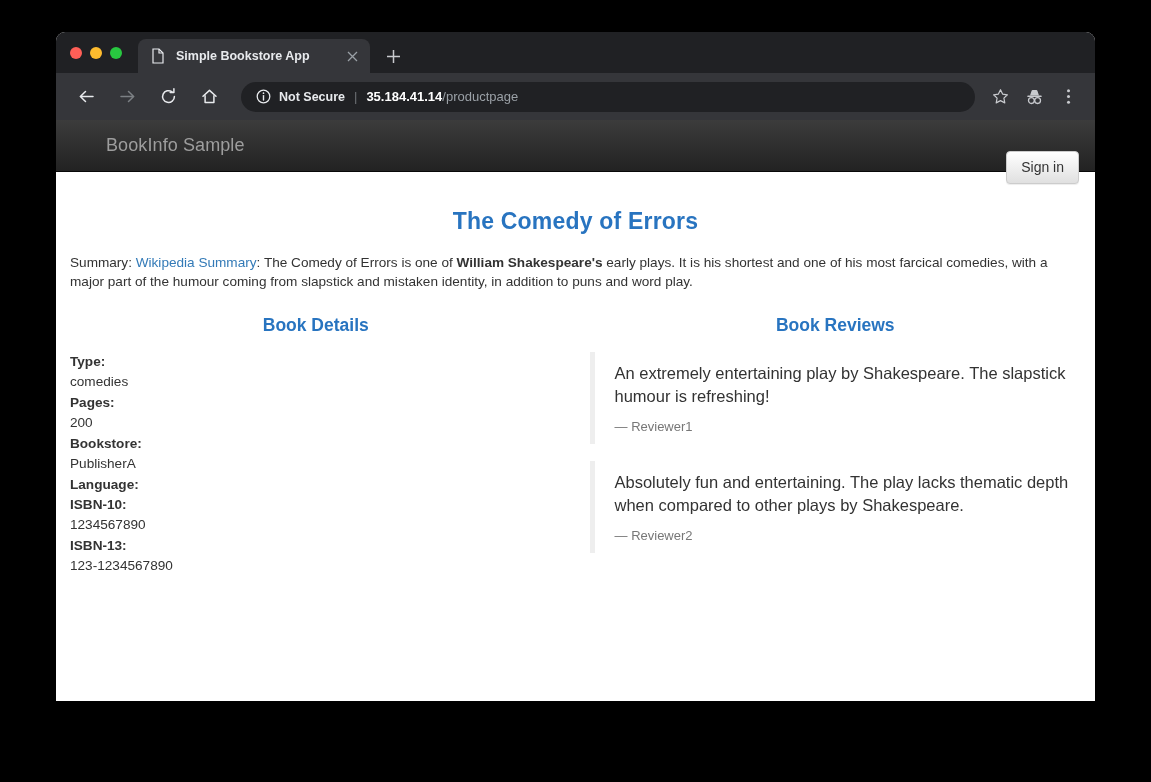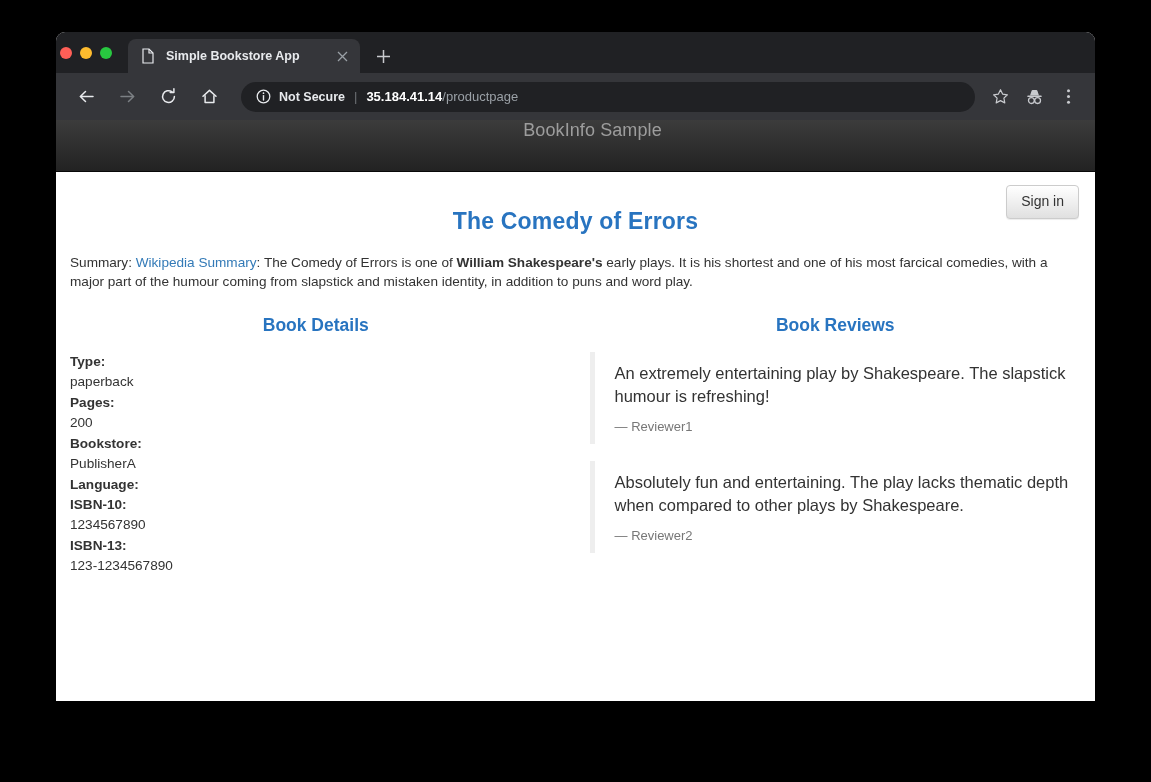--- a/index.html
+++ b/index.html
@@ -25,21 +25,21 @@
     display: flex;
     flex-direction: column;
   }
 
   
   .tab-strip {
     height: 41px;
     background: #202124;
     display: flex;
     align-items: flex-end;
-    padding-left: 4px;
+    padding-left: 14px;
     position: relative;
     flex: 0 0 auto;
   }
 
   .traffic-lights {
     display: flex;
     align-items: center;
     gap: 8px;
     height: 41px;
     padding-right: 16px;
@@ -178,21 +178,20 @@
   
   .navbar {
     height: 52px;
     background: #222222;
     background-image: linear-gradient(to bottom, #3c3c3c 0%, #222222 100%);
     border-bottom: 1px solid #080808;
     display: flex;
     align-items: center;
     padding: 0 16px 0 50px;
     position: relative;
-    flex-direction: column;
   }
   .navbar-brand {
     color: #9d9d9d;
     font-size: 18px;
     font-weight: normal;
     letter-spacing: 0.1px;
   }
   .navbar-right {
     margin-left: auto;
     display: flex;
@@ -406,21 +405,21 @@
         <span>Summary: </span><a href="#">Wikipedia Summary</a><span>: The Comedy of Errors is one of </span><b>William Shakespeare's</b><span> early plays. It is his shortest and one of his most farcical comedies, with a major part of the humour coming from slapstick and mistaken identity, in addition to puns and word play.</span>
       </p>
 
       <div class="columns">
 
         <div class="col-details">
           <h3 class="section-heading">Book Details</h3>
           <ul class="detail-list">
             <li>
               <div class="detail-label">Type:</div>
-              <div class="detail-value">paperback</div>
+              <div class="detail-value">comedies</div>
             </li>
             <li>
               <div class="detail-label">Pages:</div>
               <div class="detail-value">200</div>
             </li>
             <li>
               <div class="detail-label">Bookstore:</div>
               <div class="detail-value">PublisherA</div>
             </li>
             <li>

